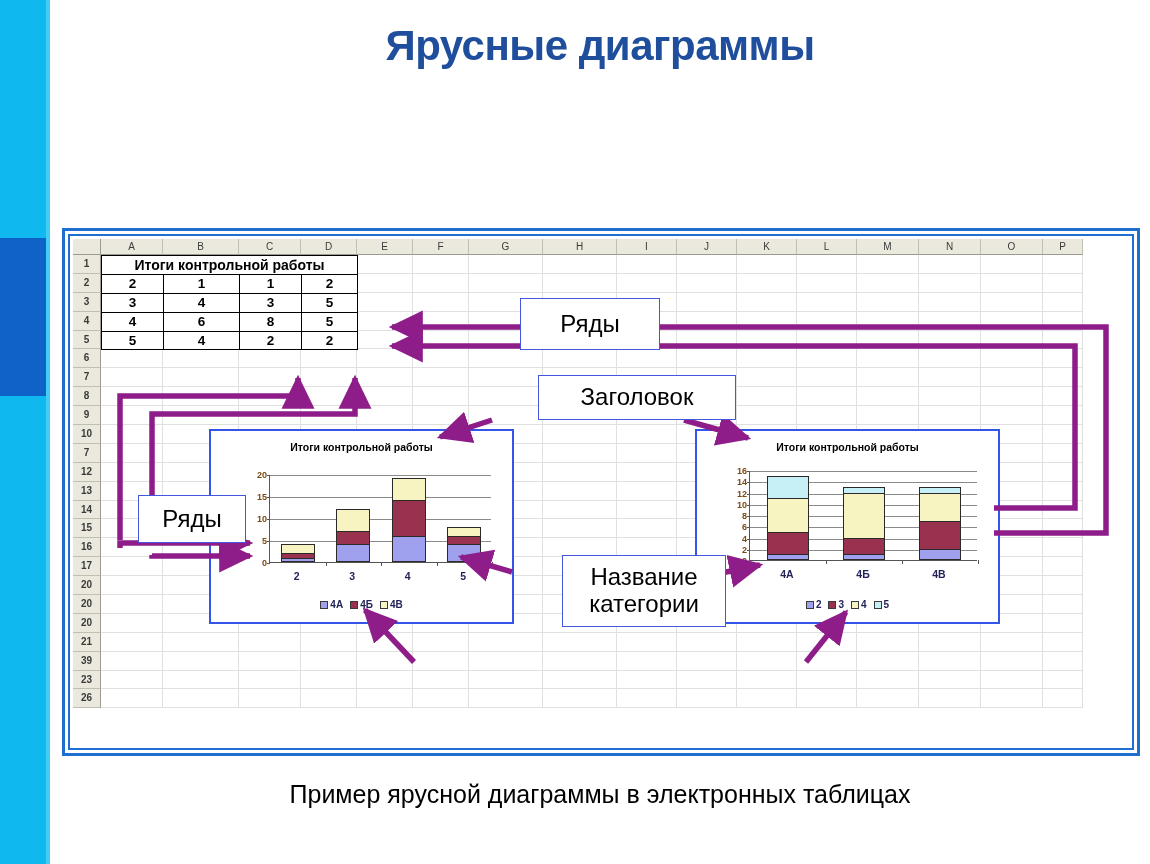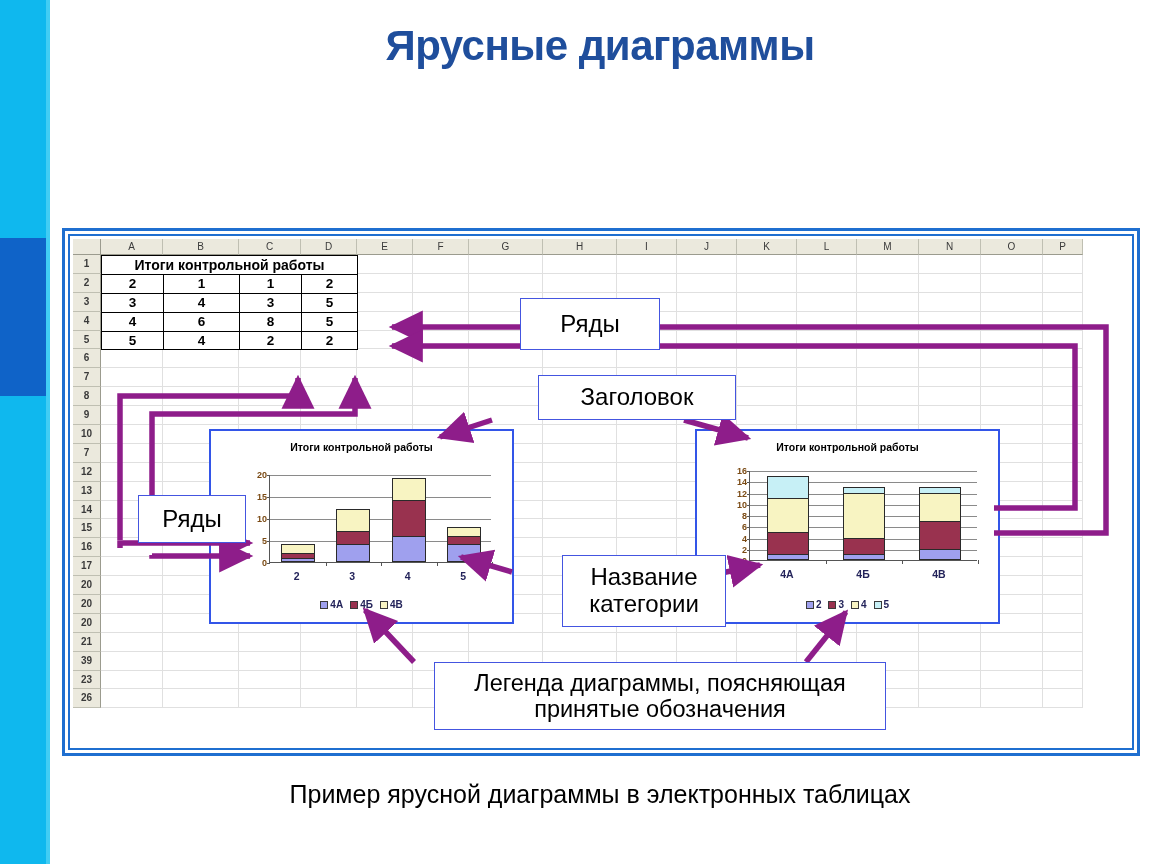--- a/index.html
+++ b/index.html
@@ -950,24 +950,20 @@
     </div>
   </div>
 
   <div class="callout" id="callout-ryady-top">Ряды</div>
   <div class="callout" id="callout-ryady-left">Ряды</div>
   <div class="callout" id="callout-nazvanie">
       <span style="white-space:pre-line">Название
 категории</span>
     </div>
   <div class="callout" id="callout-zagolovok">Заголовок</div>
-  <div class="callout" id="callout-legenda">
-      <span style="white-space:pre-line">Легенда диаграммы, поясняющая
-принятые обозначения</span>
-    </div>
 
   <div id="bottom-caption">Пример ярусной диаграммы в электронных таблицах</div>
 </div>
 
 <svg id="arrow-layer" viewBox="0 0 1150 864">
   <defs>
     <marker id="ah" markerWidth="7" markerHeight="7" refX="5.6" refY="3.5" orient="auto" markerUnits="strokeWidth">
       <path d="M0,0.5 L6.2,3.5 L0,6.5 Z" fill="#8e1d8a"></path>
     </marker>
   </defs>

